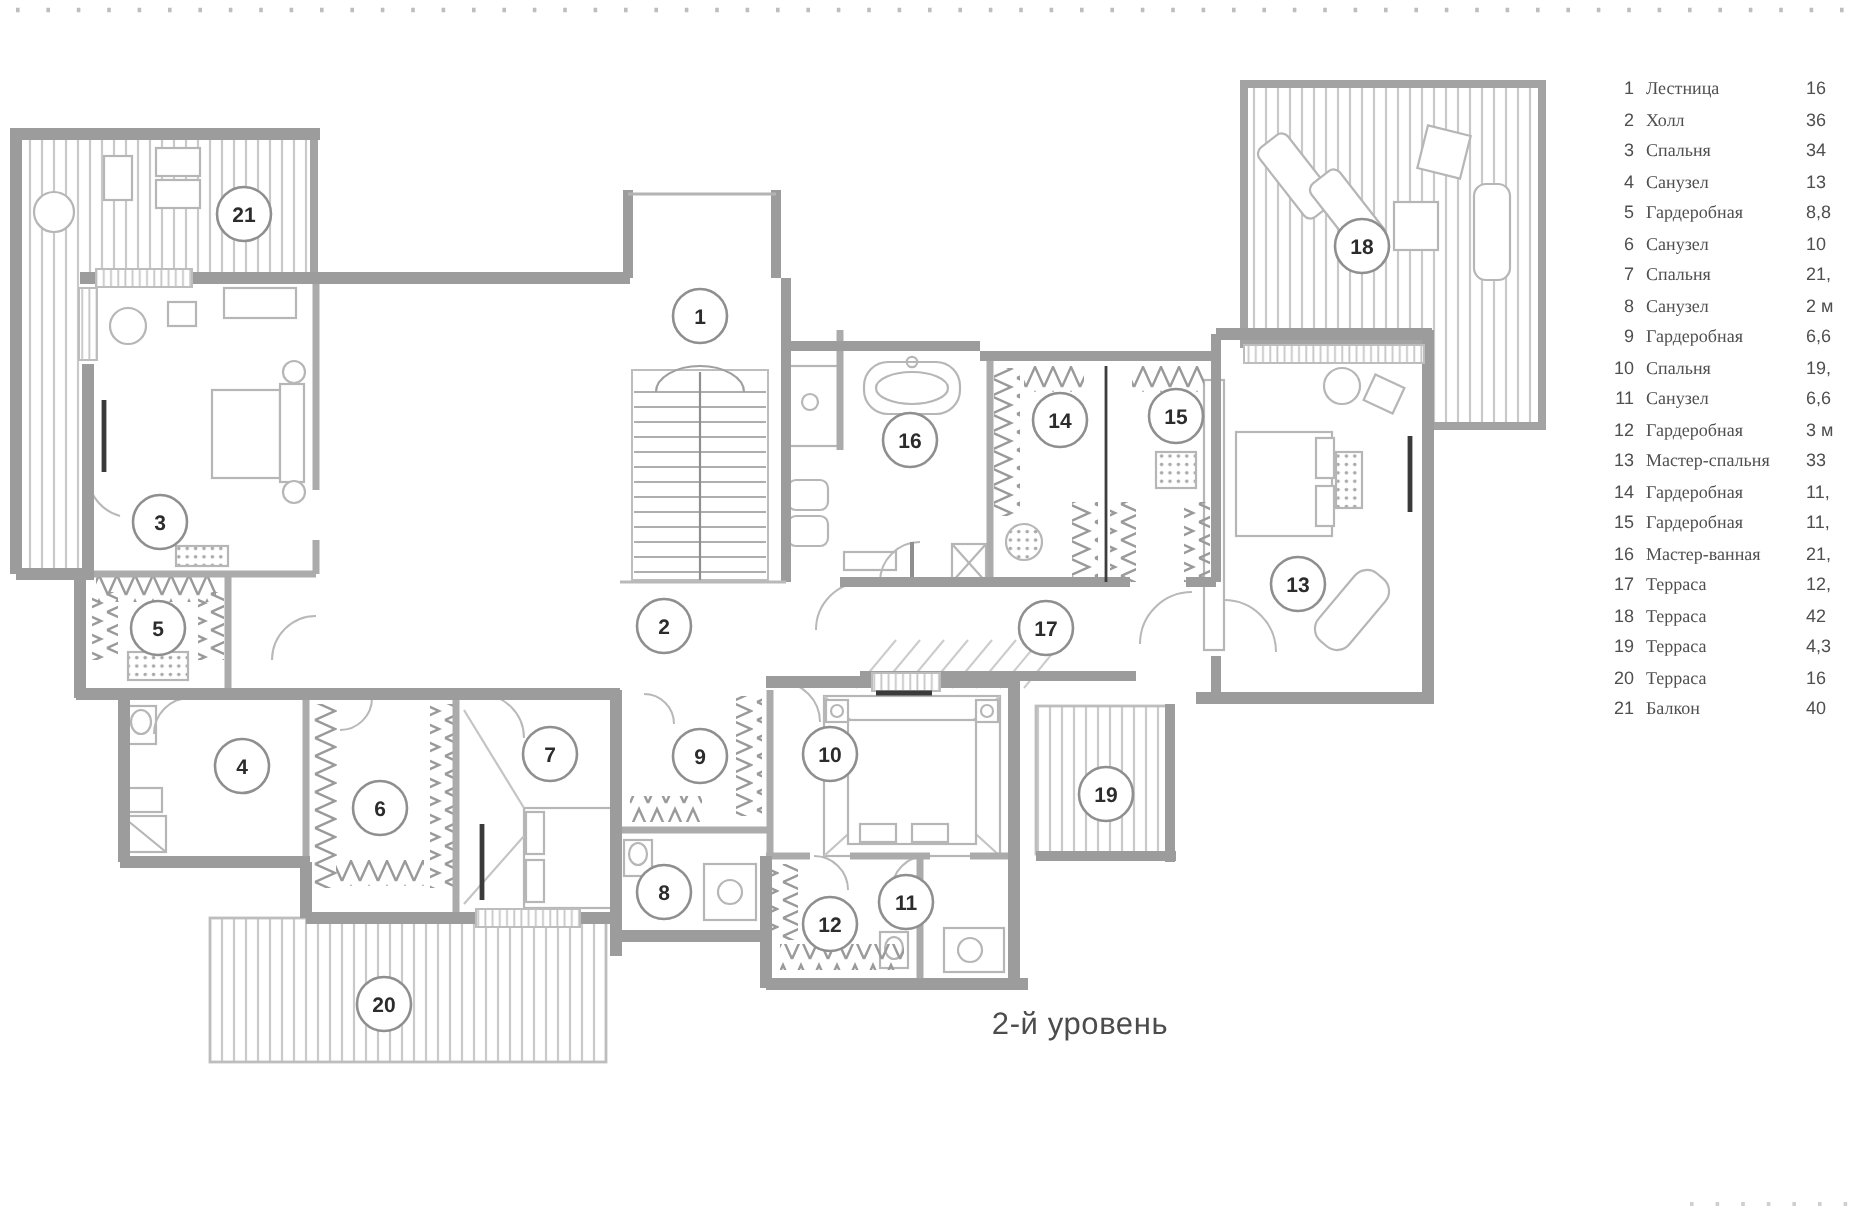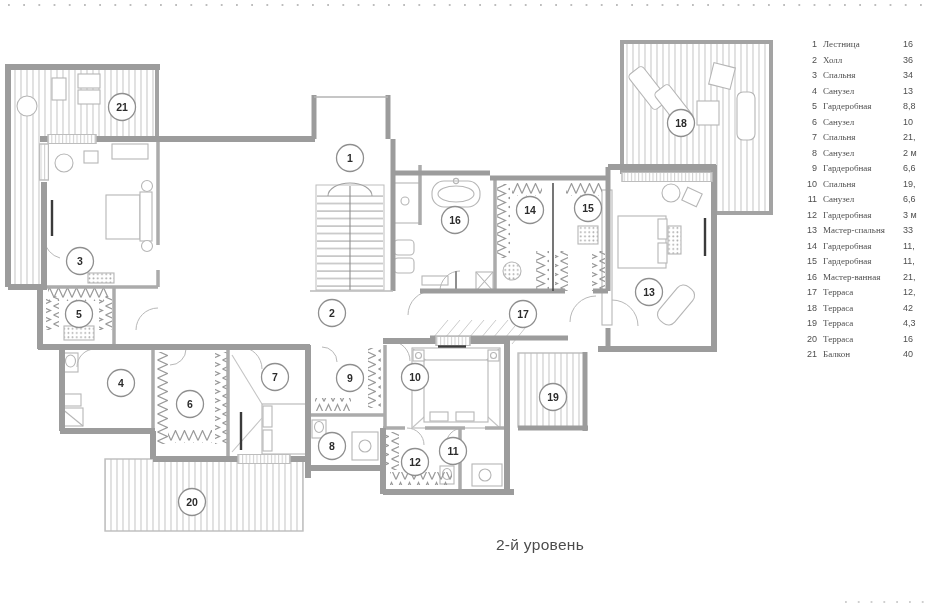--- a/index.html
+++ b/index.html
@@ -7,21 +7,21 @@
          font-family:"Liberation Sans", sans-serif;}
   #plan-svg{position:absolute;left:0;top:0;}
   
   .legend{position:absolute;left:806px;top:37px;width:120px;overflow:hidden;}
   .lrow{position:relative;height:15.5px;line-height:15.5px;font-size:9px;color:#4f4f4f;
         white-space:nowrap;display:flex;}
   .lnum{width:11px;text-align:right;margin-right:6px;flex:none;}
   .lname{flex:none;font-family:Liberation Serif, serif;}
   .larea{position:absolute;left:97px;top:0;}
   
-  .caption{position:absolute;left:430px;top:536px;width:220px;text-align:center;
+  .caption{position:absolute;left:430px;top:504px;width:220px;text-align:center;
            font-size:15.5px;color:#4c4c4c;letter-spacing:0.3px;}
   
   .rnum{font-family:"Liberation Sans",sans-serif;font-size:10.5px;font-weight:bold;fill:#2c2c2c;}
 </style>
 </head>
 <body>
 
 <div id="stage">
 
 <svg id="plan-svg" width="926" height="606" viewBox="0 0 926 606">

